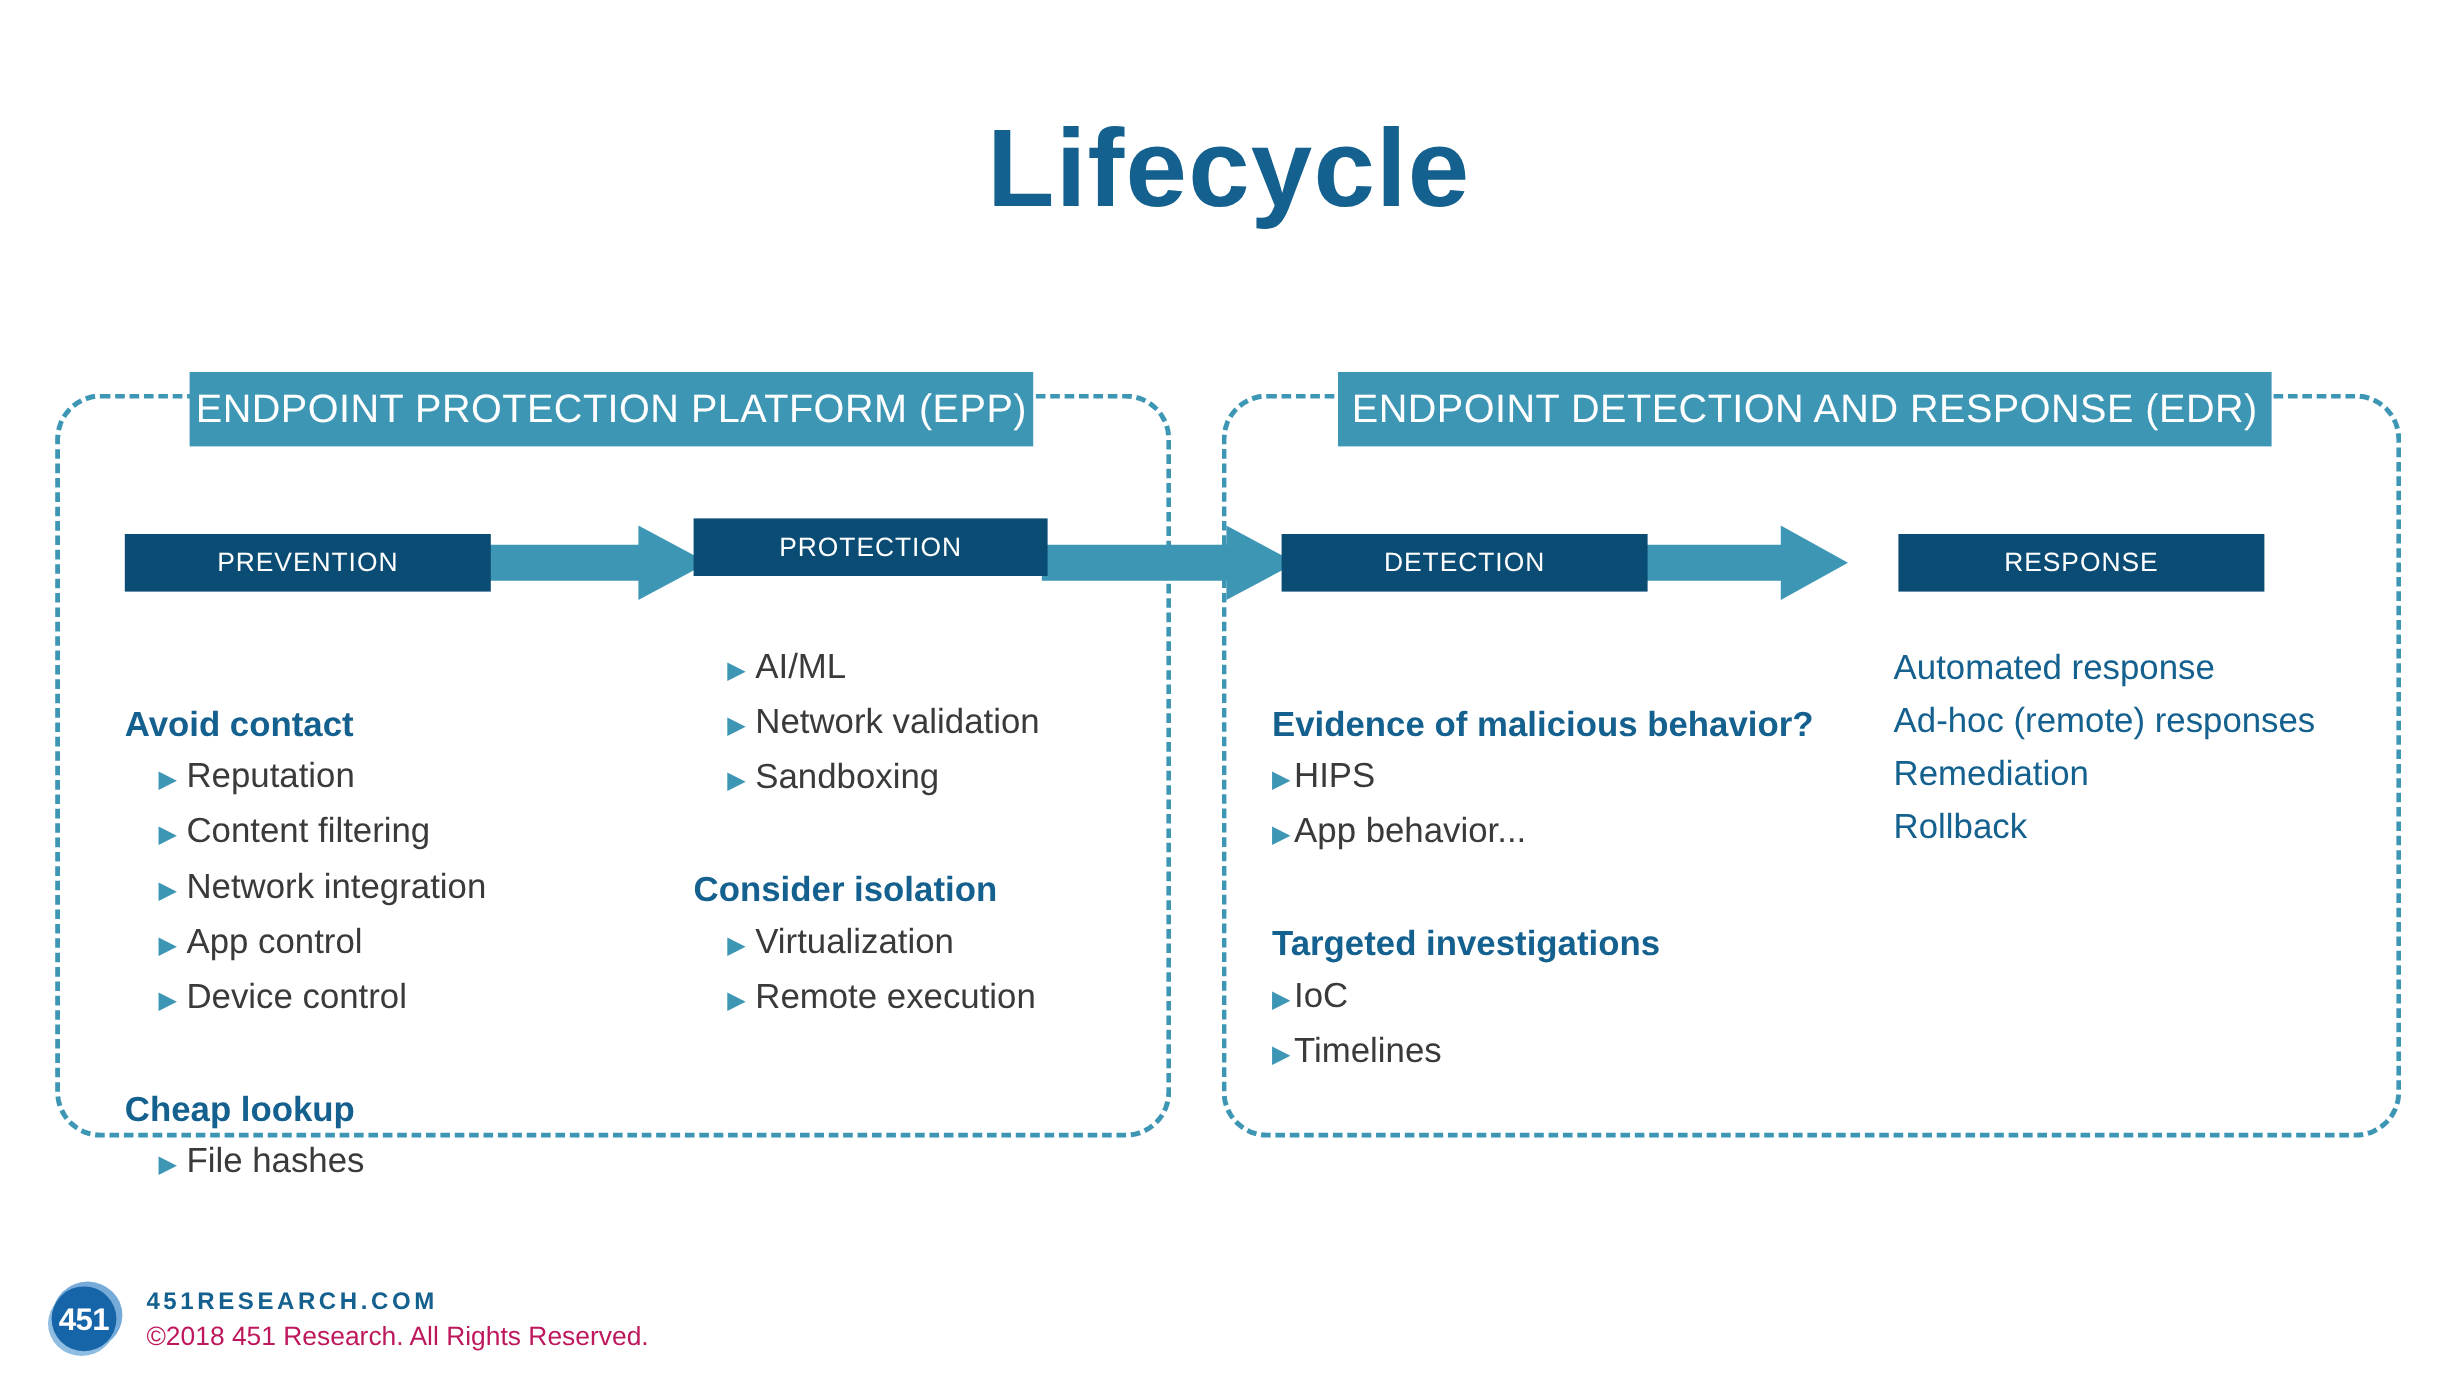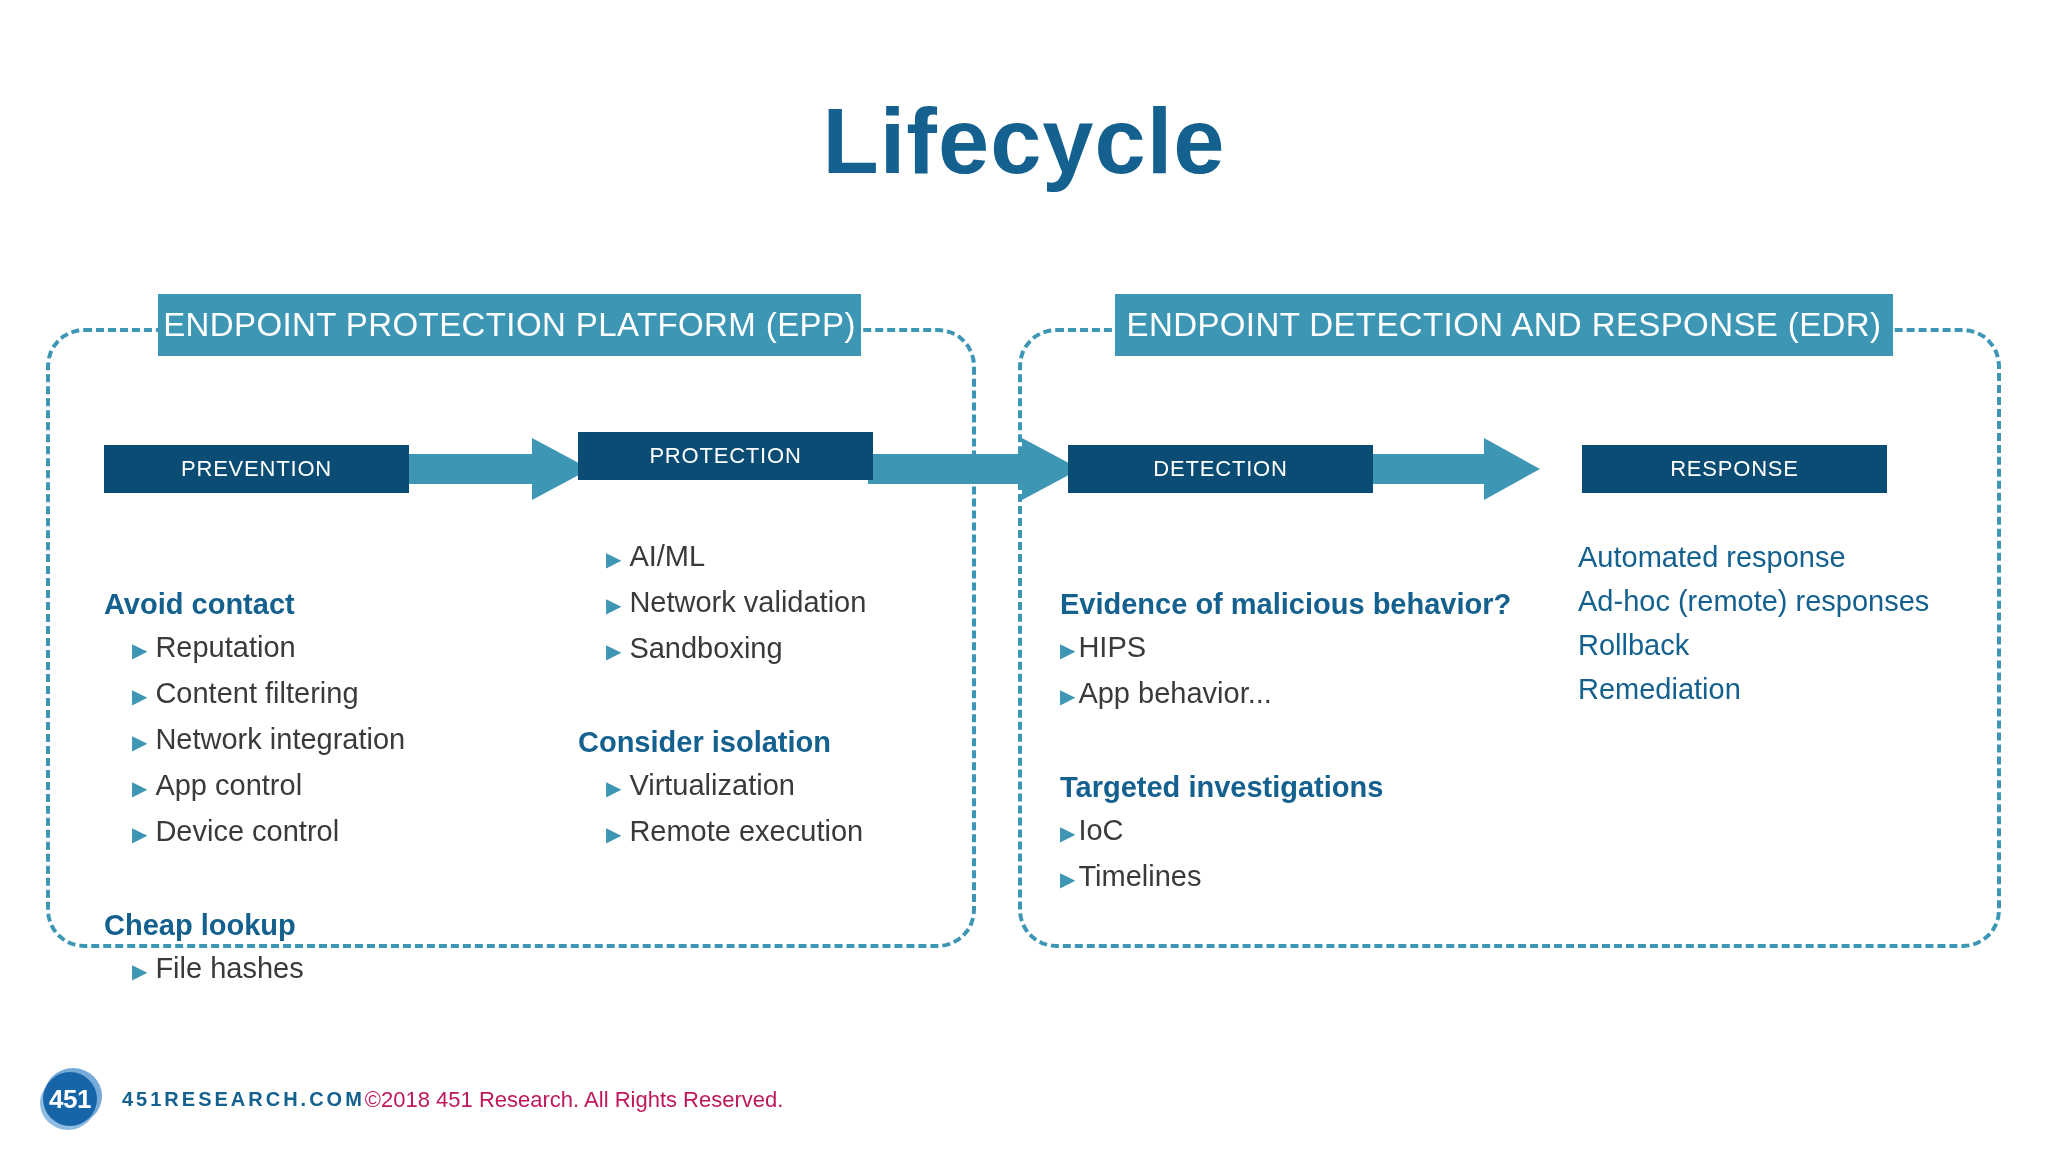--- a/index.html
+++ b/index.html
@@ -46,20 +46,21 @@
     position: absolute;
     background: #3E96B5;
     color: #ffffff;
     display: flex;
     align-items: center;
     justify-content: center;
     font-size: 33px;
     letter-spacing: 0.4px;
     white-space: nowrap;
     box-sizing: border-box;
+    margin-top: 16px;
   }
   #header-epp { left: 158px;  top: 294px; width: 703px; height: 62px; }
   #header-edr { left: 1115px; top: 294px; width: 778px; height: 62px; }
 
   
   .stage-bar {
     position: absolute;
     background: #0B4C74;
     color: #ffffff;
     display: flex;
@@ -157,21 +158,21 @@
   #logo-451 .blob-c { left: 3px;  top: 4px;  width: 54px; height: 54px; background: #1565A8; }
   #logo-451 .logo-text {
     position: absolute;
     left: 0; top: 0; width: 60px; height: 62px;
     display: flex; align-items: center; justify-content: center;
     color: #ffffff;
     font-weight: bold;
     font-size: 26px;
     letter-spacing: -0.5px;
   }
-  #footer-text { display: flex; }
+  #footer-text { display: flex; flex-direction: column; }
   #footer-site {
     color: #14608E;
     font-weight: bold;
     font-size: 20px;
     letter-spacing: 3px;
     line-height: 28px;
   }
   #footer-copy {
     color: #be185d;
     font-size: 22px;
@@ -277,22 +278,22 @@
       <span class="bullet-text">IoC</span>
     </div>
     <div class="bullet-row tight">
       <span class="bullet-glyph">▶</span>
       <span class="bullet-text">Timelines</span>
     </div>
   </div>
 <div class="column" id="col-response">
     <div class="plain-heading">Automated response</div>
     <div class="plain-heading">Ad-hoc (remote) responses</div>
+    <div class="plain-heading">Remediation</div>
     <div class="plain-heading">Rollback</div>
-    <div class="plain-heading">Remediation</div>
   </div>
 
 <div id="footer">
   <div id="logo-451">
     <div class="blob blob-a"></div>
     <div class="blob blob-b"></div>
     <div class="blob blob-c"></div>
     <div class="logo-text">451</div>
   </div>
   <div id="footer-text">

